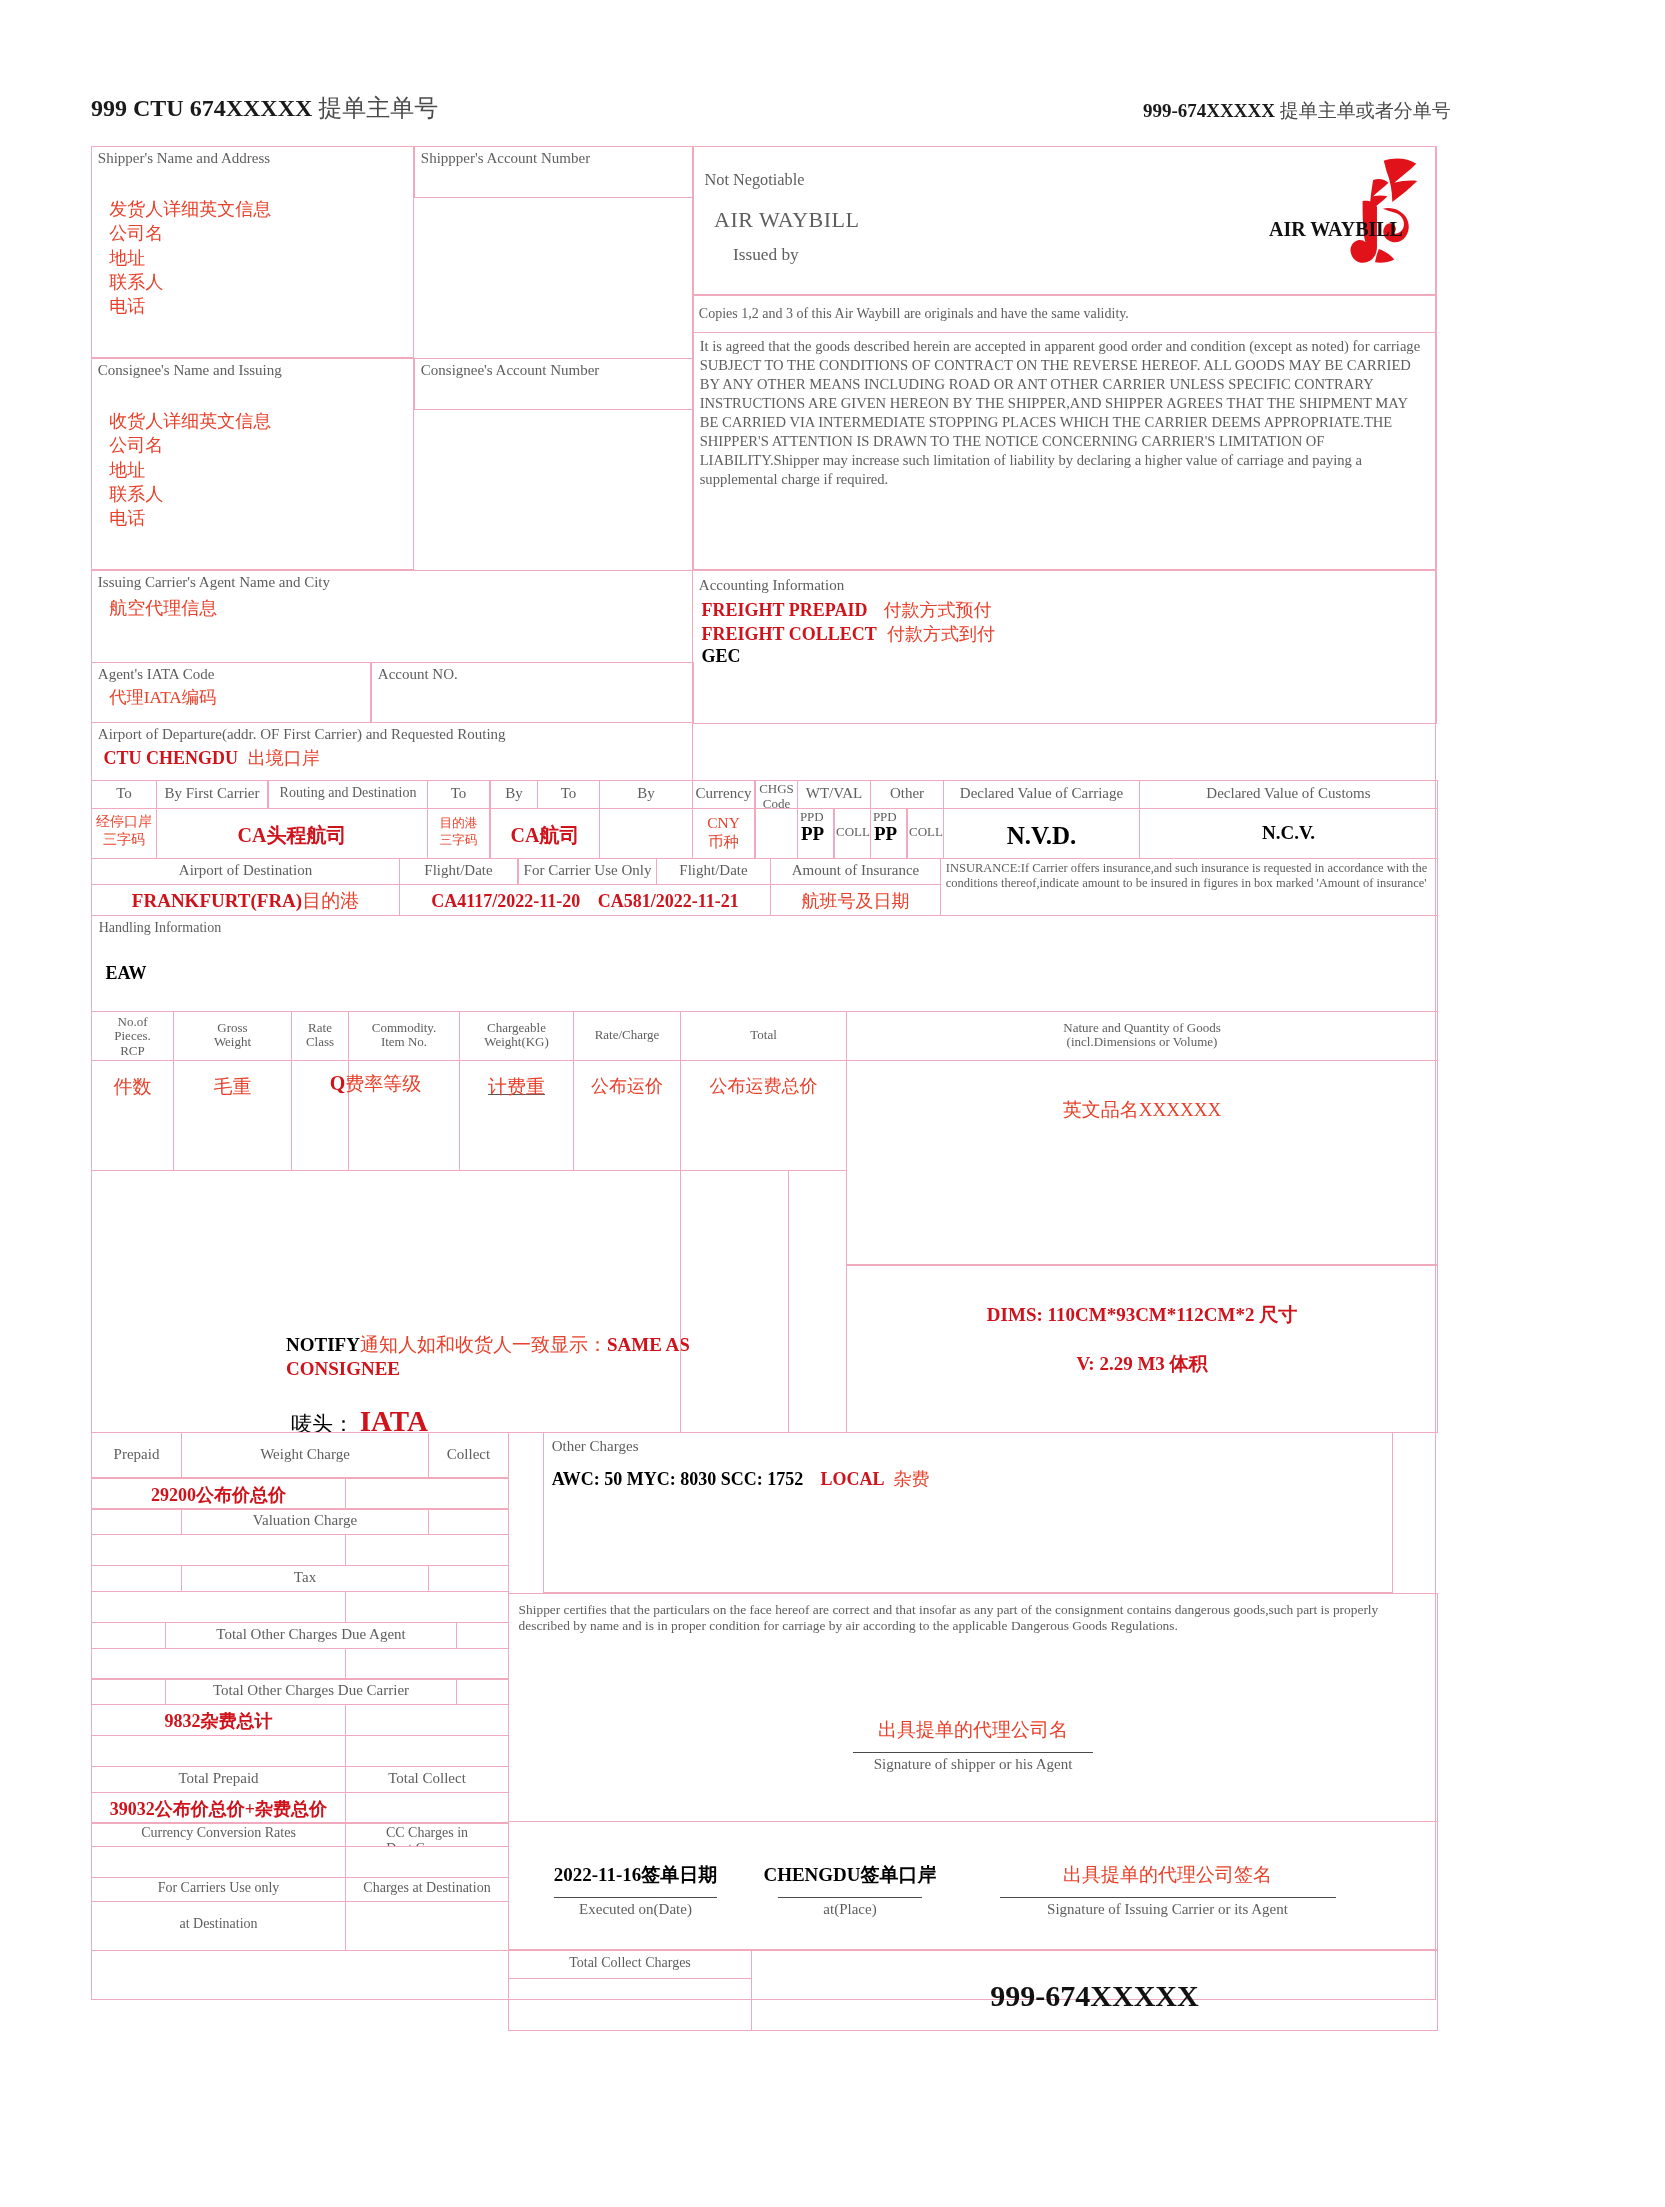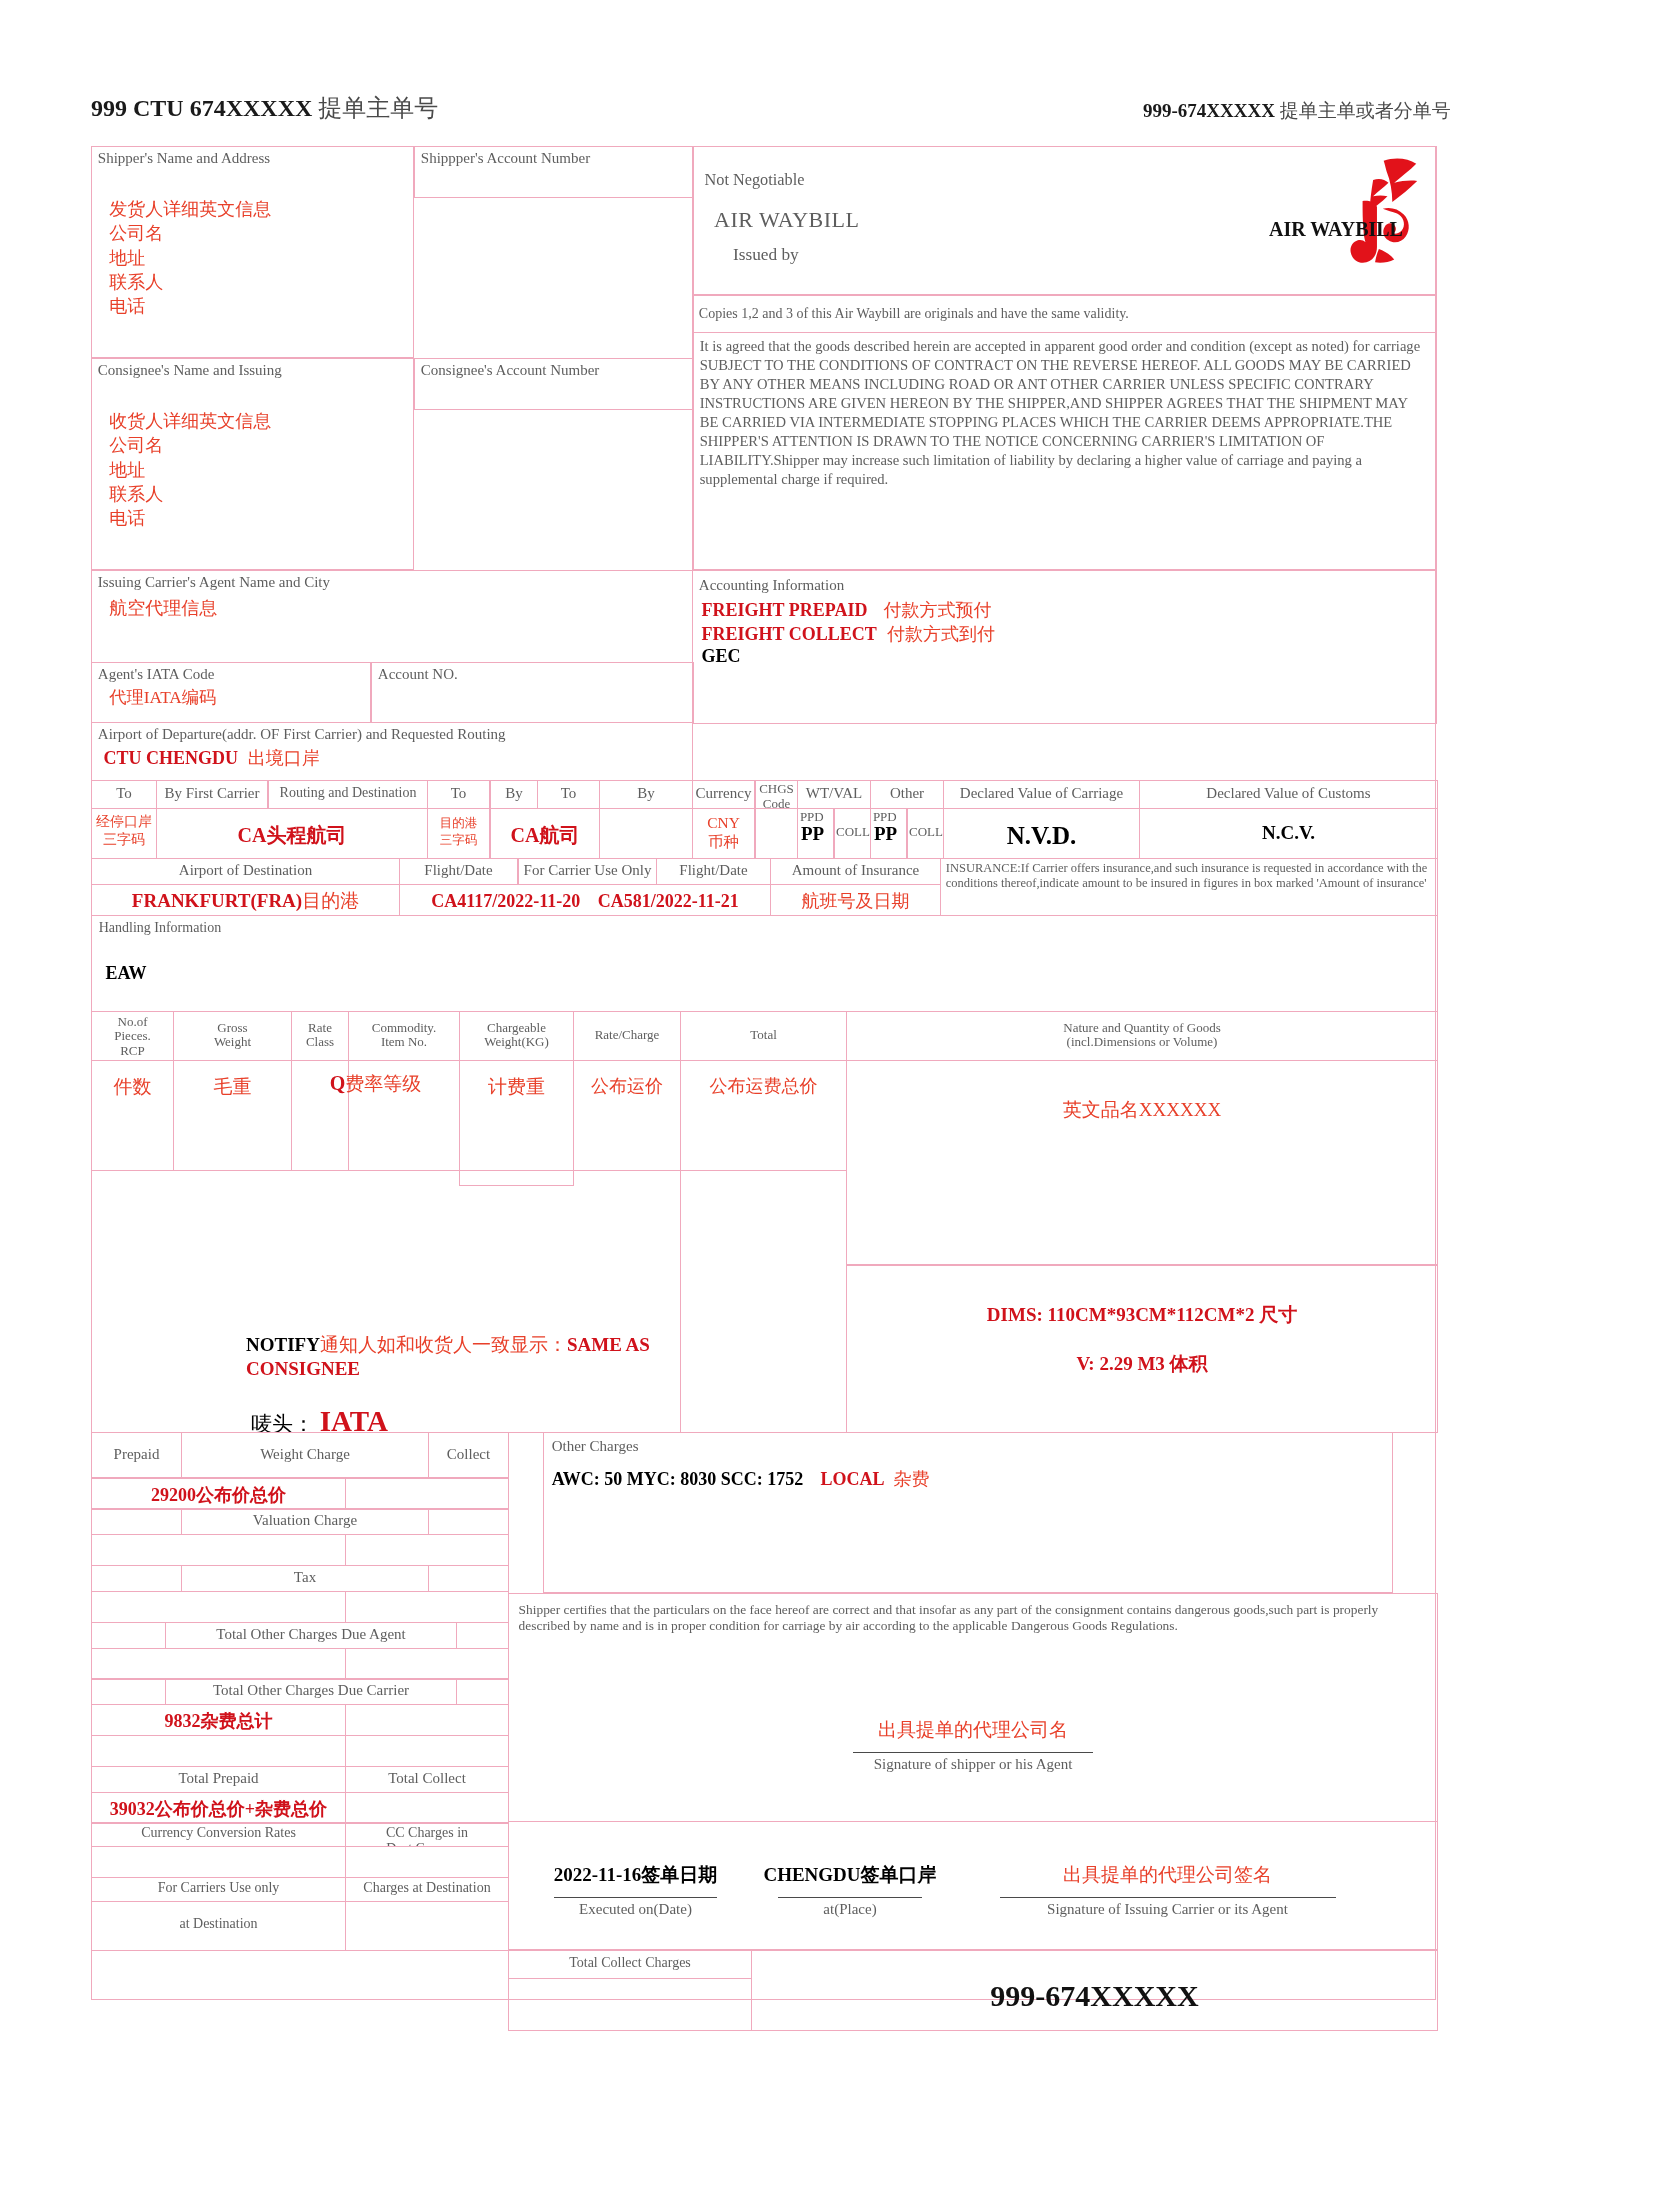--- a/index.html
+++ b/index.html
@@ -398,34 +398,34 @@
     </div>
     <div class="cell" style="left:81px; top:913px; width:119px; height:111px;">
       <div class="v-red ctr" style="padding-top:13.4px; font-size:19px;">毛重</div>
     </div>
     <div class="cell" style="left:199px; top:913px; width:58px; height:111px;"></div>
     <div class="cell" style="left:256px; top:913px; width:112px; height:111px;"></div>
     <div style="position:absolute; left:199px; top:924px; width:169px; text-align:center; z-index:5;">
       <span class="redb" style="font-size:20px;">Q</span><span class="red" style="font-size:19px;">费率等级</span>
     </div>
 
-    <div class="cell" style="left:367px; top:913px; width:115px; height:126px;">
+    <div class="cell" style="left:367px; top:913px; width:115px; height:111px;text-decoration:underline;">
       <div class="v-red ctr" style="padding-top:13.4px; font-size:19px;">计费重</div>
     </div>
     <div class="cell" style="left:481px; top:913px; width:108px; height:111px;">
       <div class="v-red ctr" style="padding-top:13.4px; font-size:18px;">公布运价</div>
     </div>
     <div class="cell" style="left:754px; top:913px; width:592px; height:206px;">
       <div class="v-red ctr" style="padding-top:36px; font-size:19px;">英文品名XXXXXX</div>
     </div>
     <div class="cell" style="left:588px; top:913px; width:167px; height:111px;">
       <div class="v-red ctr" style="padding-top:13.4px; font-size:18px;">公布运费总价</div>
     </div>
 
-    <div class="cell" style="left:-1px; top:1023px; width:590px; height:263px;">
+    <div class="cell" style="left:-1px; top:1023px; width:698px; height:263px;padding-left:40px;">
       <div style="padding:161px 0 0 154px;">
         <span class="blkb" style="font-size:19px;">NOTIFY</span><span class="red" style="font-size:19px;">通知人如和收货人一致显示：</span><span class="redb" style="font-size:19px;">SAME AS CONSIGNEE</span>
       </div>
       <div style="padding:25px 0 0 159px;">
         <span class="blk" style="font-size:21px;">唛头：</span><span class="redb" style="font-size:29px; margin-left:5.8px;">IATA</span>
       </div>
     </div>
 
     <div class="cell" style="left:588px; top:1023px; width:167px; height:263px;"></div>
 

